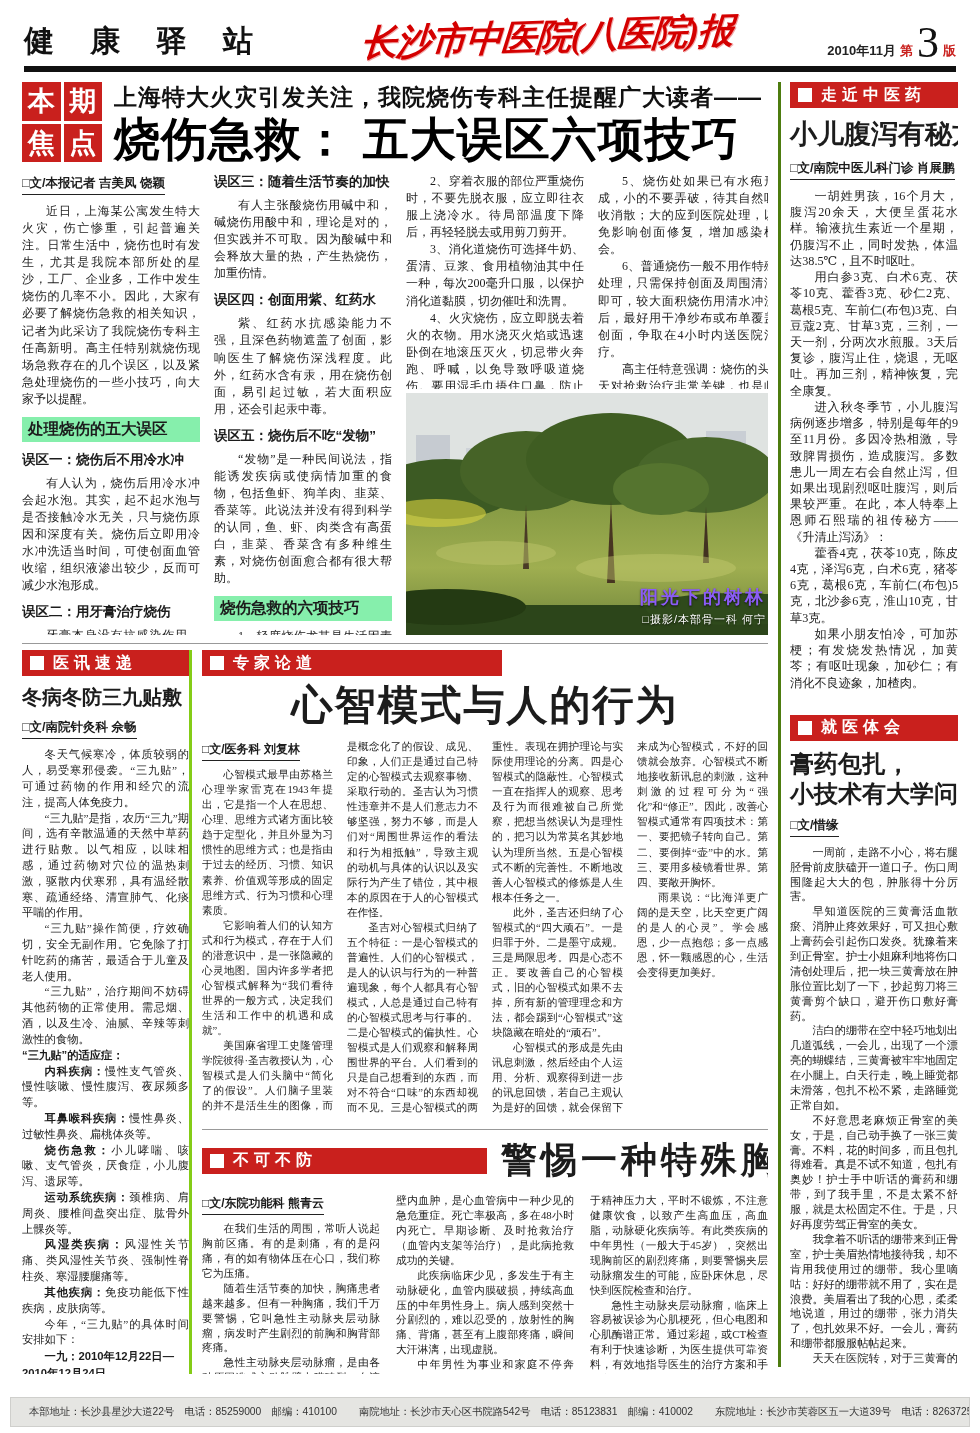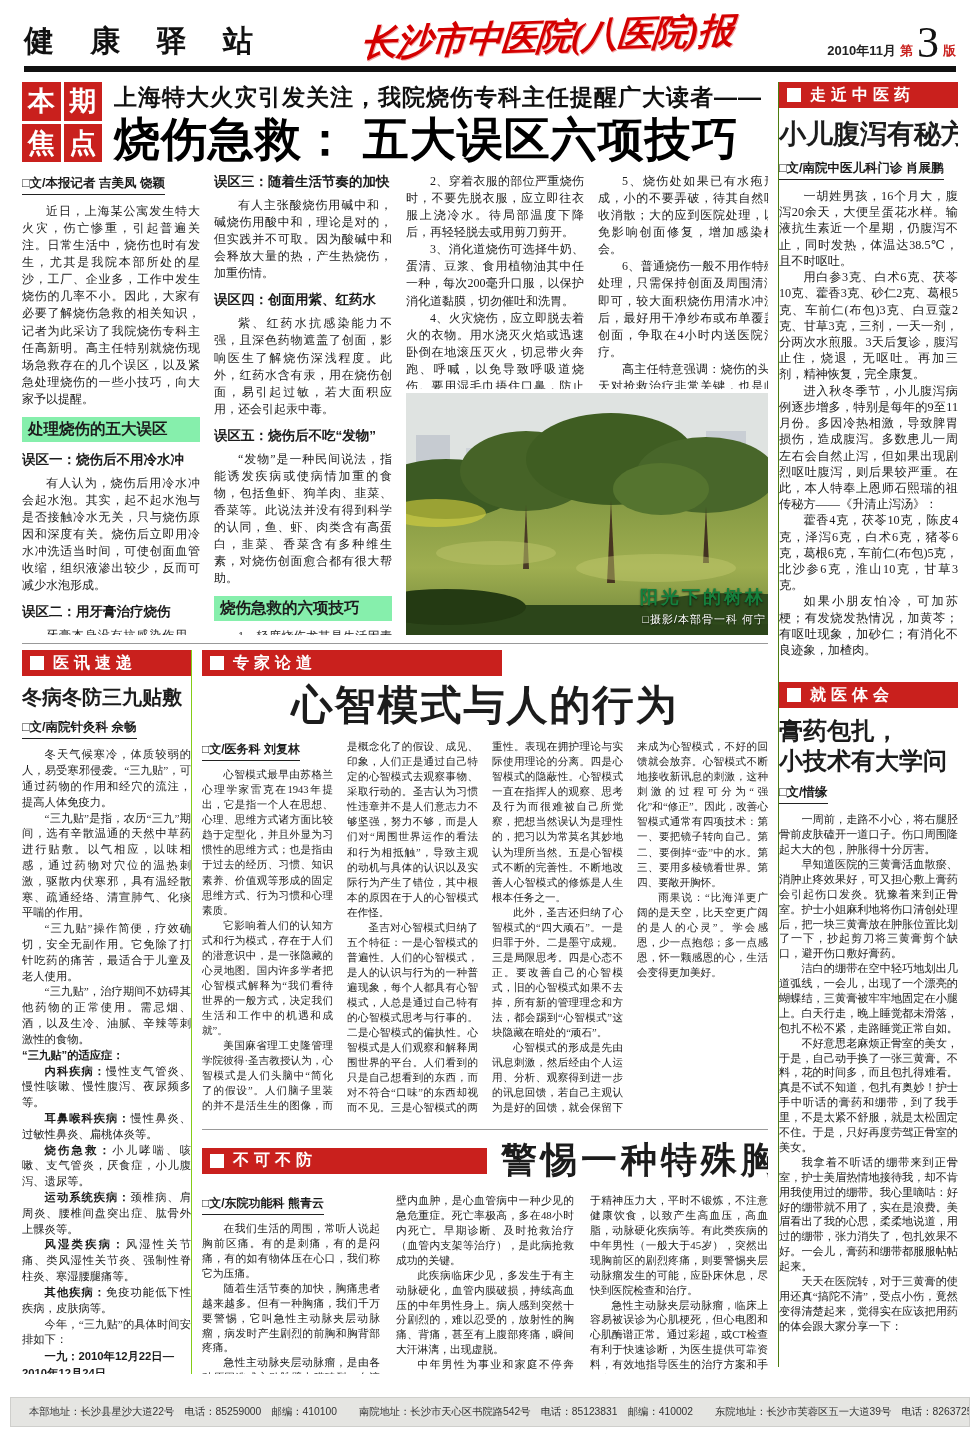--- a/index.html
+++ b/index.html
@@ -14,21 +14,21 @@
              letter-spacing:-1px;text-shadow:1px 1px 0 rgba(212,0,0,.35);white-space:nowrap;}
   .mh-right{white-space:nowrap;display:flex;align-items:flex-end;gap:4px;padding-bottom:2px;text-align:center;}
   .mh-date{font-family:"Liberation Sans","DejaVu Sans",sans-serif;font-weight:bold;font-size:13px;color:#222;}
   .mh-di{color:#c9201d;font-weight:bold;font-size:13px;font-family:"Liberation Sans","DejaVu Sans",sans-serif;}
   .mh-no{font-size:44px;line-height:.8;font-weight:400;color:#111;}
   .rule{height:6px;background:#111;margin:2px 24px 0 24px;}
 
   
   .content{display:flex;padding:10px 22px 0 22px;gap:0;}
   .left-main{width:756px;box-sizing:border-box;padding-right:10px;}
-  .sidebar{flex:1;border-left:1px solid #4d7c0f;height:1285px;overflow:hidden;box-sizing:border-box;}
+  .sidebar{flex:1;border-left:3px solid #4d7c0f;padding-left:9px;height:1285px;overflow:hidden;box-sizing:border-box;}
 
   
   .sec-banner{background:#c9201d;color:#fff;display:flex;align-items:center;height:26px;padding:0 8px;
               font-family:"Liberation Sans","DejaVu Sans",sans-serif;font-weight:bold;font-size:16px;letter-spacing:5px;box-sizing:border-box;}
   .sec-banner .sq{width:14px;height:14px;background:#fff;margin-right:9px;flex:0 0 auto;}
 
   
   .focus{border-bottom:1px solid #999;padding-bottom:8px;}
   .focus-header{display:flex;gap:12px;align-items:flex-start;}
   .focus-tag{display:grid;grid-template-columns:1fr 1fr;grid-template-rows:1fr 1fr;gap:3px;background:#fff;
@@ -47,28 +47,28 @@
   .para{margin:0;text-indent:2em;text-align:justify;font-size:12px;line-height:1.42;}
   .byline{display:inline-block;font-family:"Liberation Sans","DejaVu Sans",sans-serif;font-weight:bold;font-size:12.5px;
           border-bottom:1.5px solid #222;padding-bottom:2px;margin-bottom:8px;white-space:nowrap;}
   .gray-h{background:#86efac;font-family:"Liberation Sans","DejaVu Sans",sans-serif;font-weight:bold;font-size:15.5px;
           padding:2px 6px;margin:9px 0 7px 0;}
   .myth-h{font-family:"Liberation Sans","DejaVu Sans",sans-serif;font-weight:bold;font-size:13.5px;margin:9px 0 6px 0;}
 
   
   .photo{position:relative;height:242px;margin-top:4px;overflow:hidden;}
   .photo svg{position:absolute;inset:0;width:100%;height:100%;}
-  .photo-caption{position:absolute;right:10px;bottom:26px;color:#15803d;font-family:"Liberation Sans","DejaVu Sans",sans-serif;
+  .photo-caption{position:absolute;right:10px;bottom:26px;color:#8b5cf6;font-family:"Liberation Sans","DejaVu Sans",sans-serif;
                  font-weight:bold;font-size:18px;letter-spacing:3px;text-shadow:0 1px 2px rgba(0,0,0,.7);}
   .photo-credit{position:absolute;right:10px;bottom:8px;color:#fff;font-family:"Liberation Sans","DejaVu Sans",sans-serif;
                 font-size:11px;letter-spacing:1px;text-shadow:0 1px 2px rgba(0,0,0,.7);}
 
   
   .bottom-row{display:flex;height:724px;overflow:hidden;margin-top:6px;}
-  .briefs{width:170px;flex:0 0 auto;border-right:1px solid #84cc16;box-sizing:border-box;overflow:hidden;}
+  .briefs{width:170px;flex:0 0 auto;border-right:3px solid #84cc16;box-sizing:border-box;overflow:hidden;}
   .center-col{flex:1;min-width:0;padding-left:10px;display:flex;flex-direction:column;}
 
   .briefs-headline{font-family:"Liberation Sans","DejaVu Sans",sans-serif;font-weight:900;font-size:20px;margin:8px 0 6px 0;white-space:nowrap;}
   .briefs .para{font-size:11.3px;line-height:1.4;}
   .b-label{font-family:"Liberation Sans","DejaVu Sans",sans-serif;font-weight:bold;}
   .b-flush{margin:0;text-align:justify;font-size:11.3px;line-height:1.4;font-family:"Liberation Sans","DejaVu Sans",sans-serif;font-weight:bold;}
   .sched{margin:0;text-indent:2em;font-family:"Liberation Sans","DejaVu Sans",sans-serif;font-weight:bold;font-size:11.3px;line-height:1.45;}
 
   
   .expert-bannerwrap{width:300px;}

